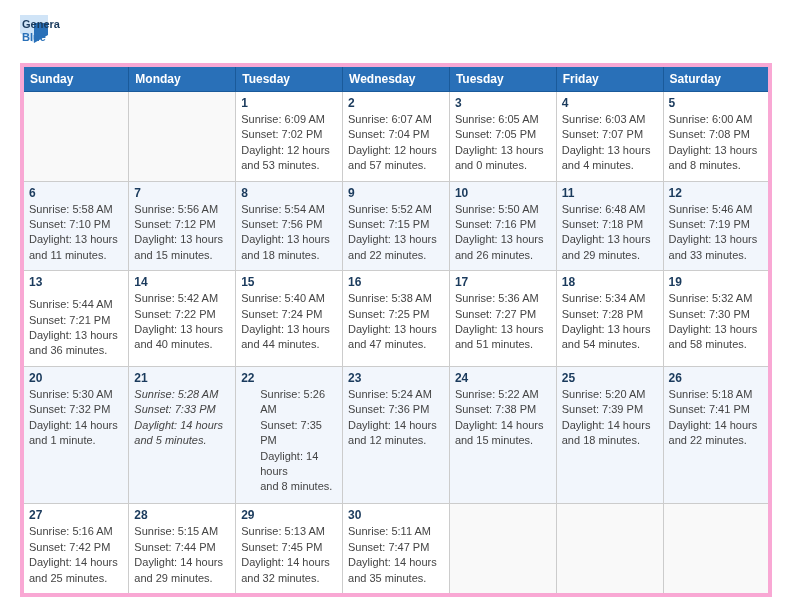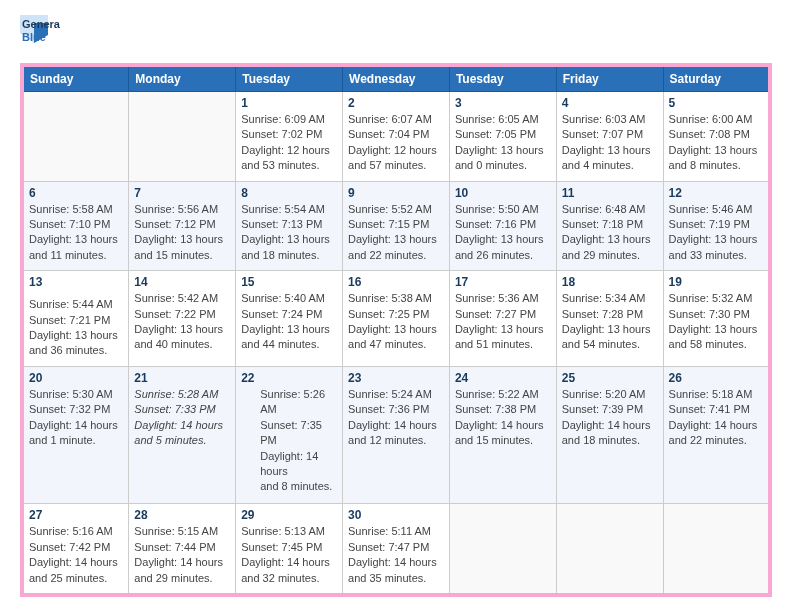--- a/index.html
+++ b/index.html
@@ -165,21 +165,21 @@
           <td>
             <span class="day-number">7</span>
             <div class="day-info" style="white-space: pre-line;">Sunrise: 5:56 AM
 Sunset: 7:12 PM
 Daylight: 13 hours
 and 15 minutes.</div>
           </td>
           <td>
             <span class="day-number">8</span>
             <div class="day-info" style="white-space: pre-line;">Sunrise: 5:54 AM
-Sunset: 7:13 PM
+Sunset: 7:56 PM
 Daylight: 13 hours
 and 18 minutes.</div>
           </td>
           <td>
             <span class="day-number">9</span>
             <div class="day-info" style="white-space: pre-line;">Sunrise: 5:52 AM
 Sunset: 7:15 PM
 Daylight: 13 hours
 and 22 minutes.</div>
           </td>

